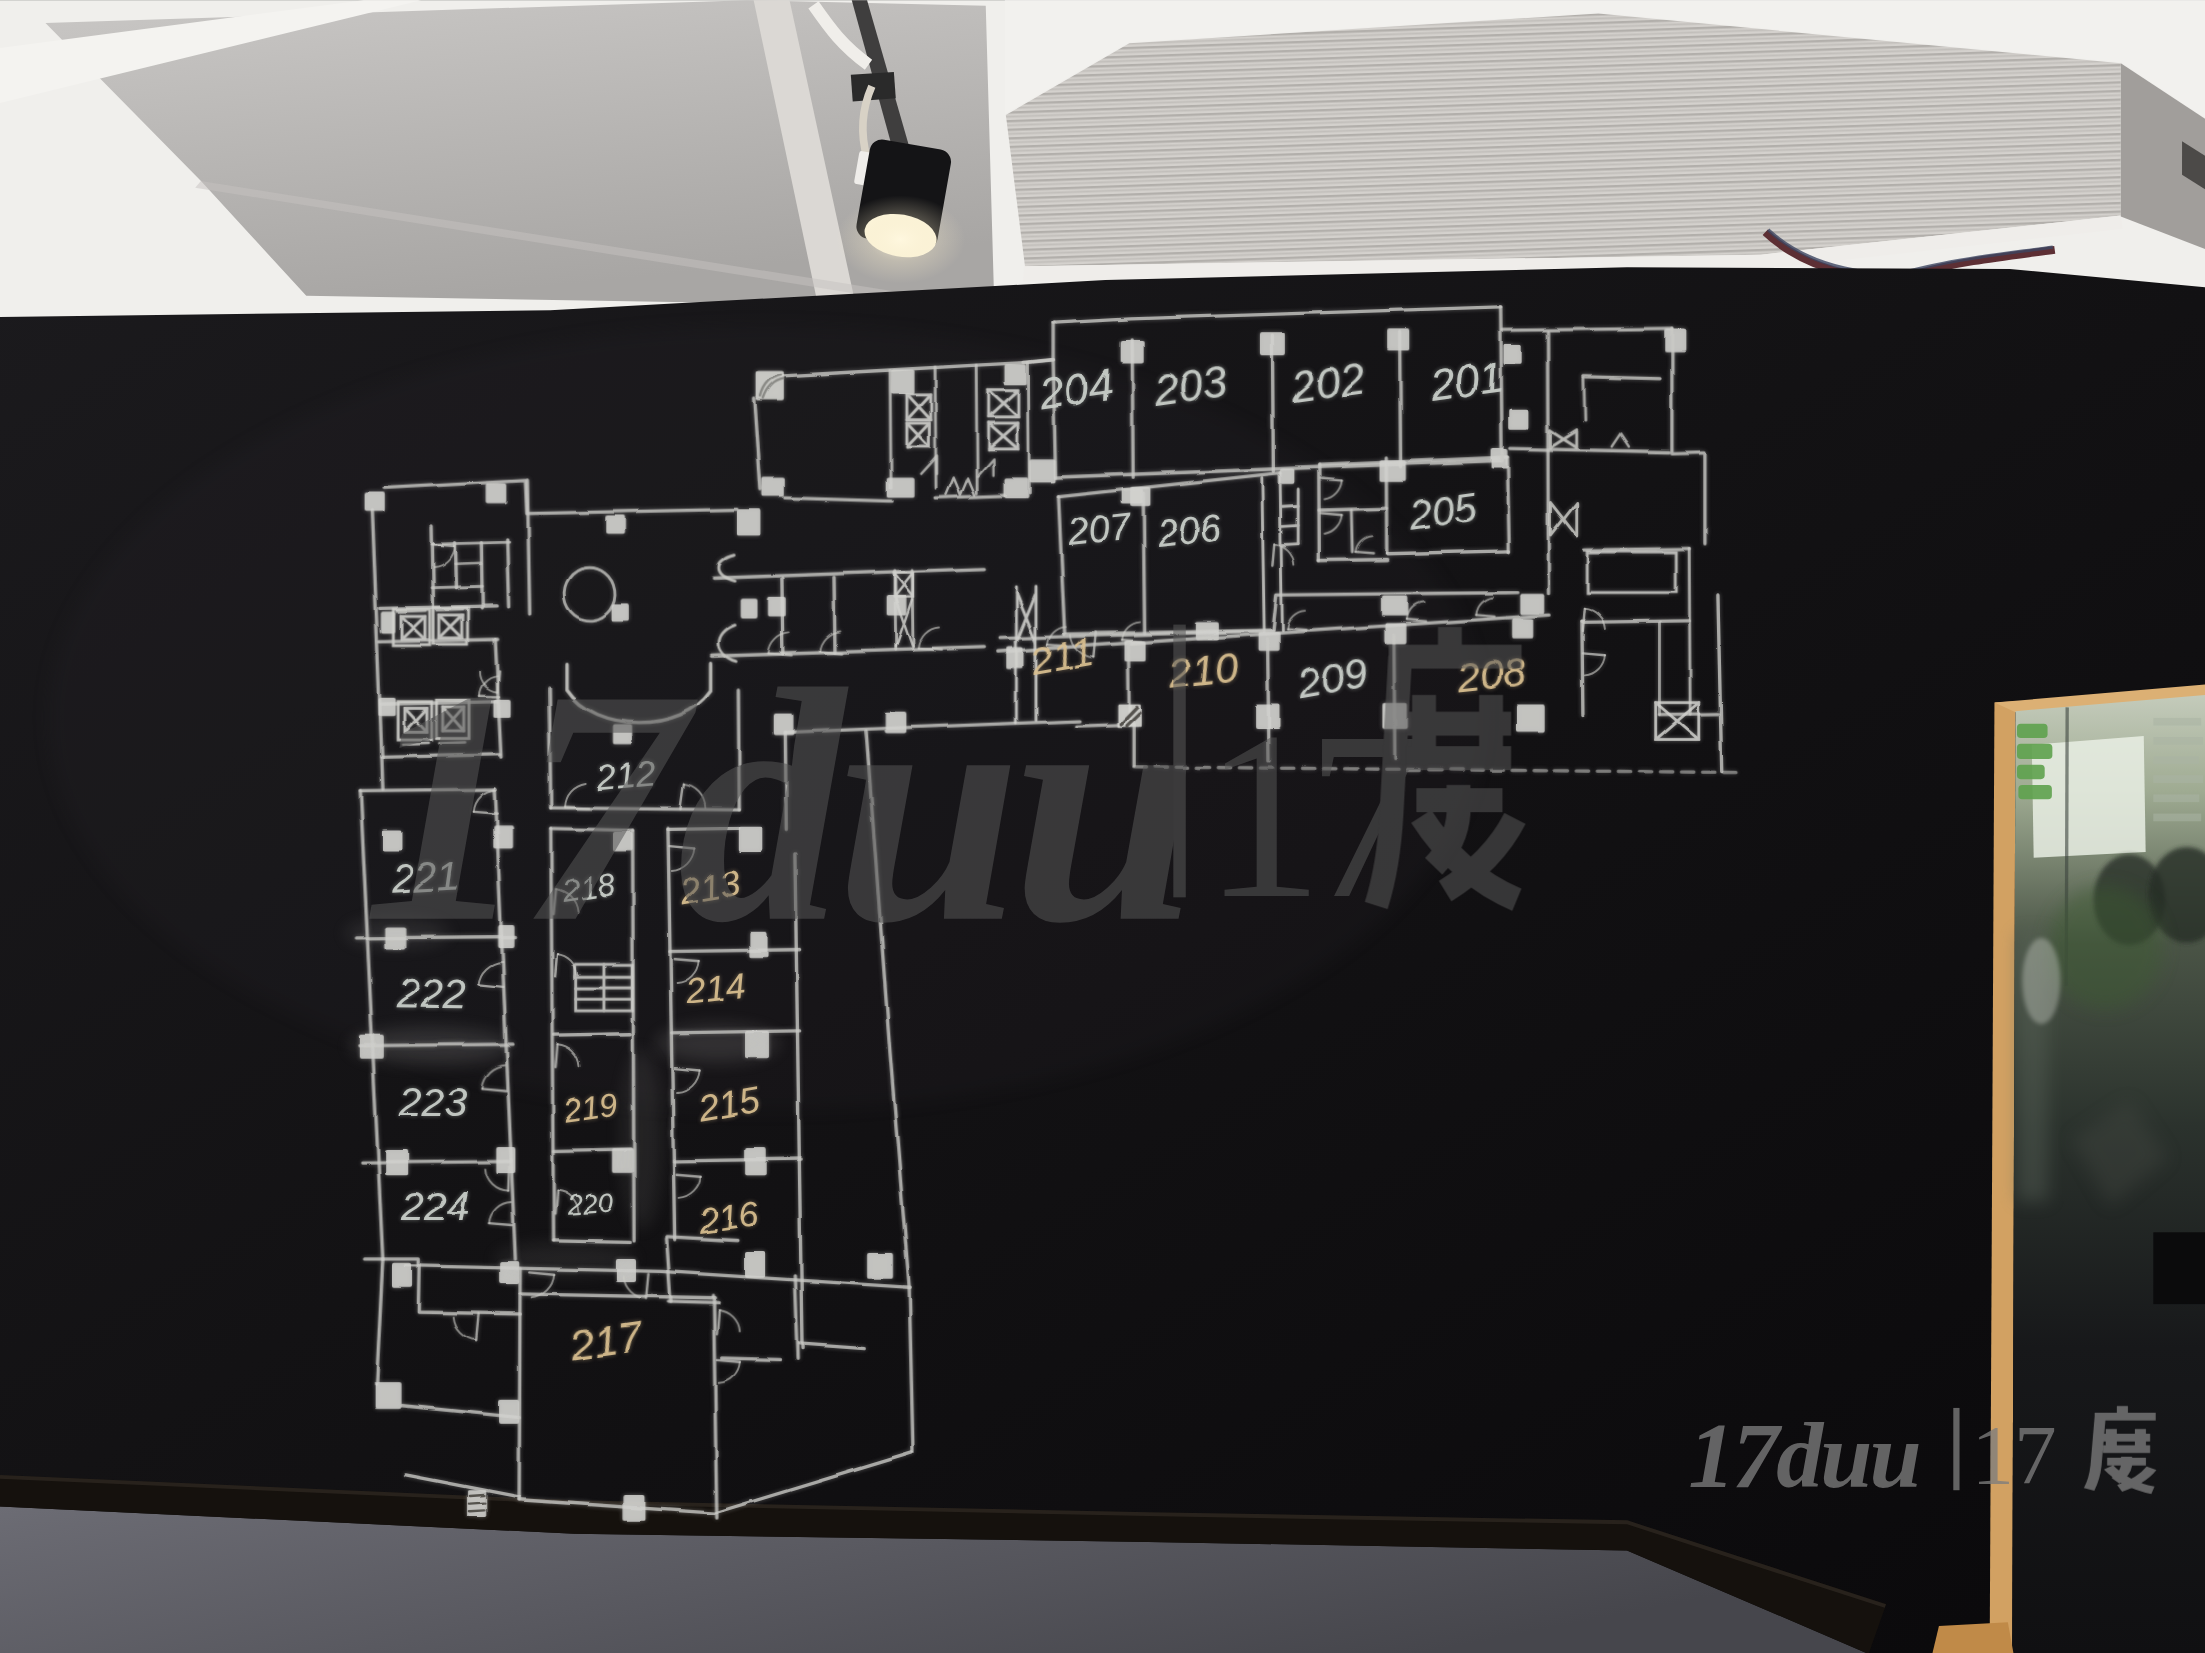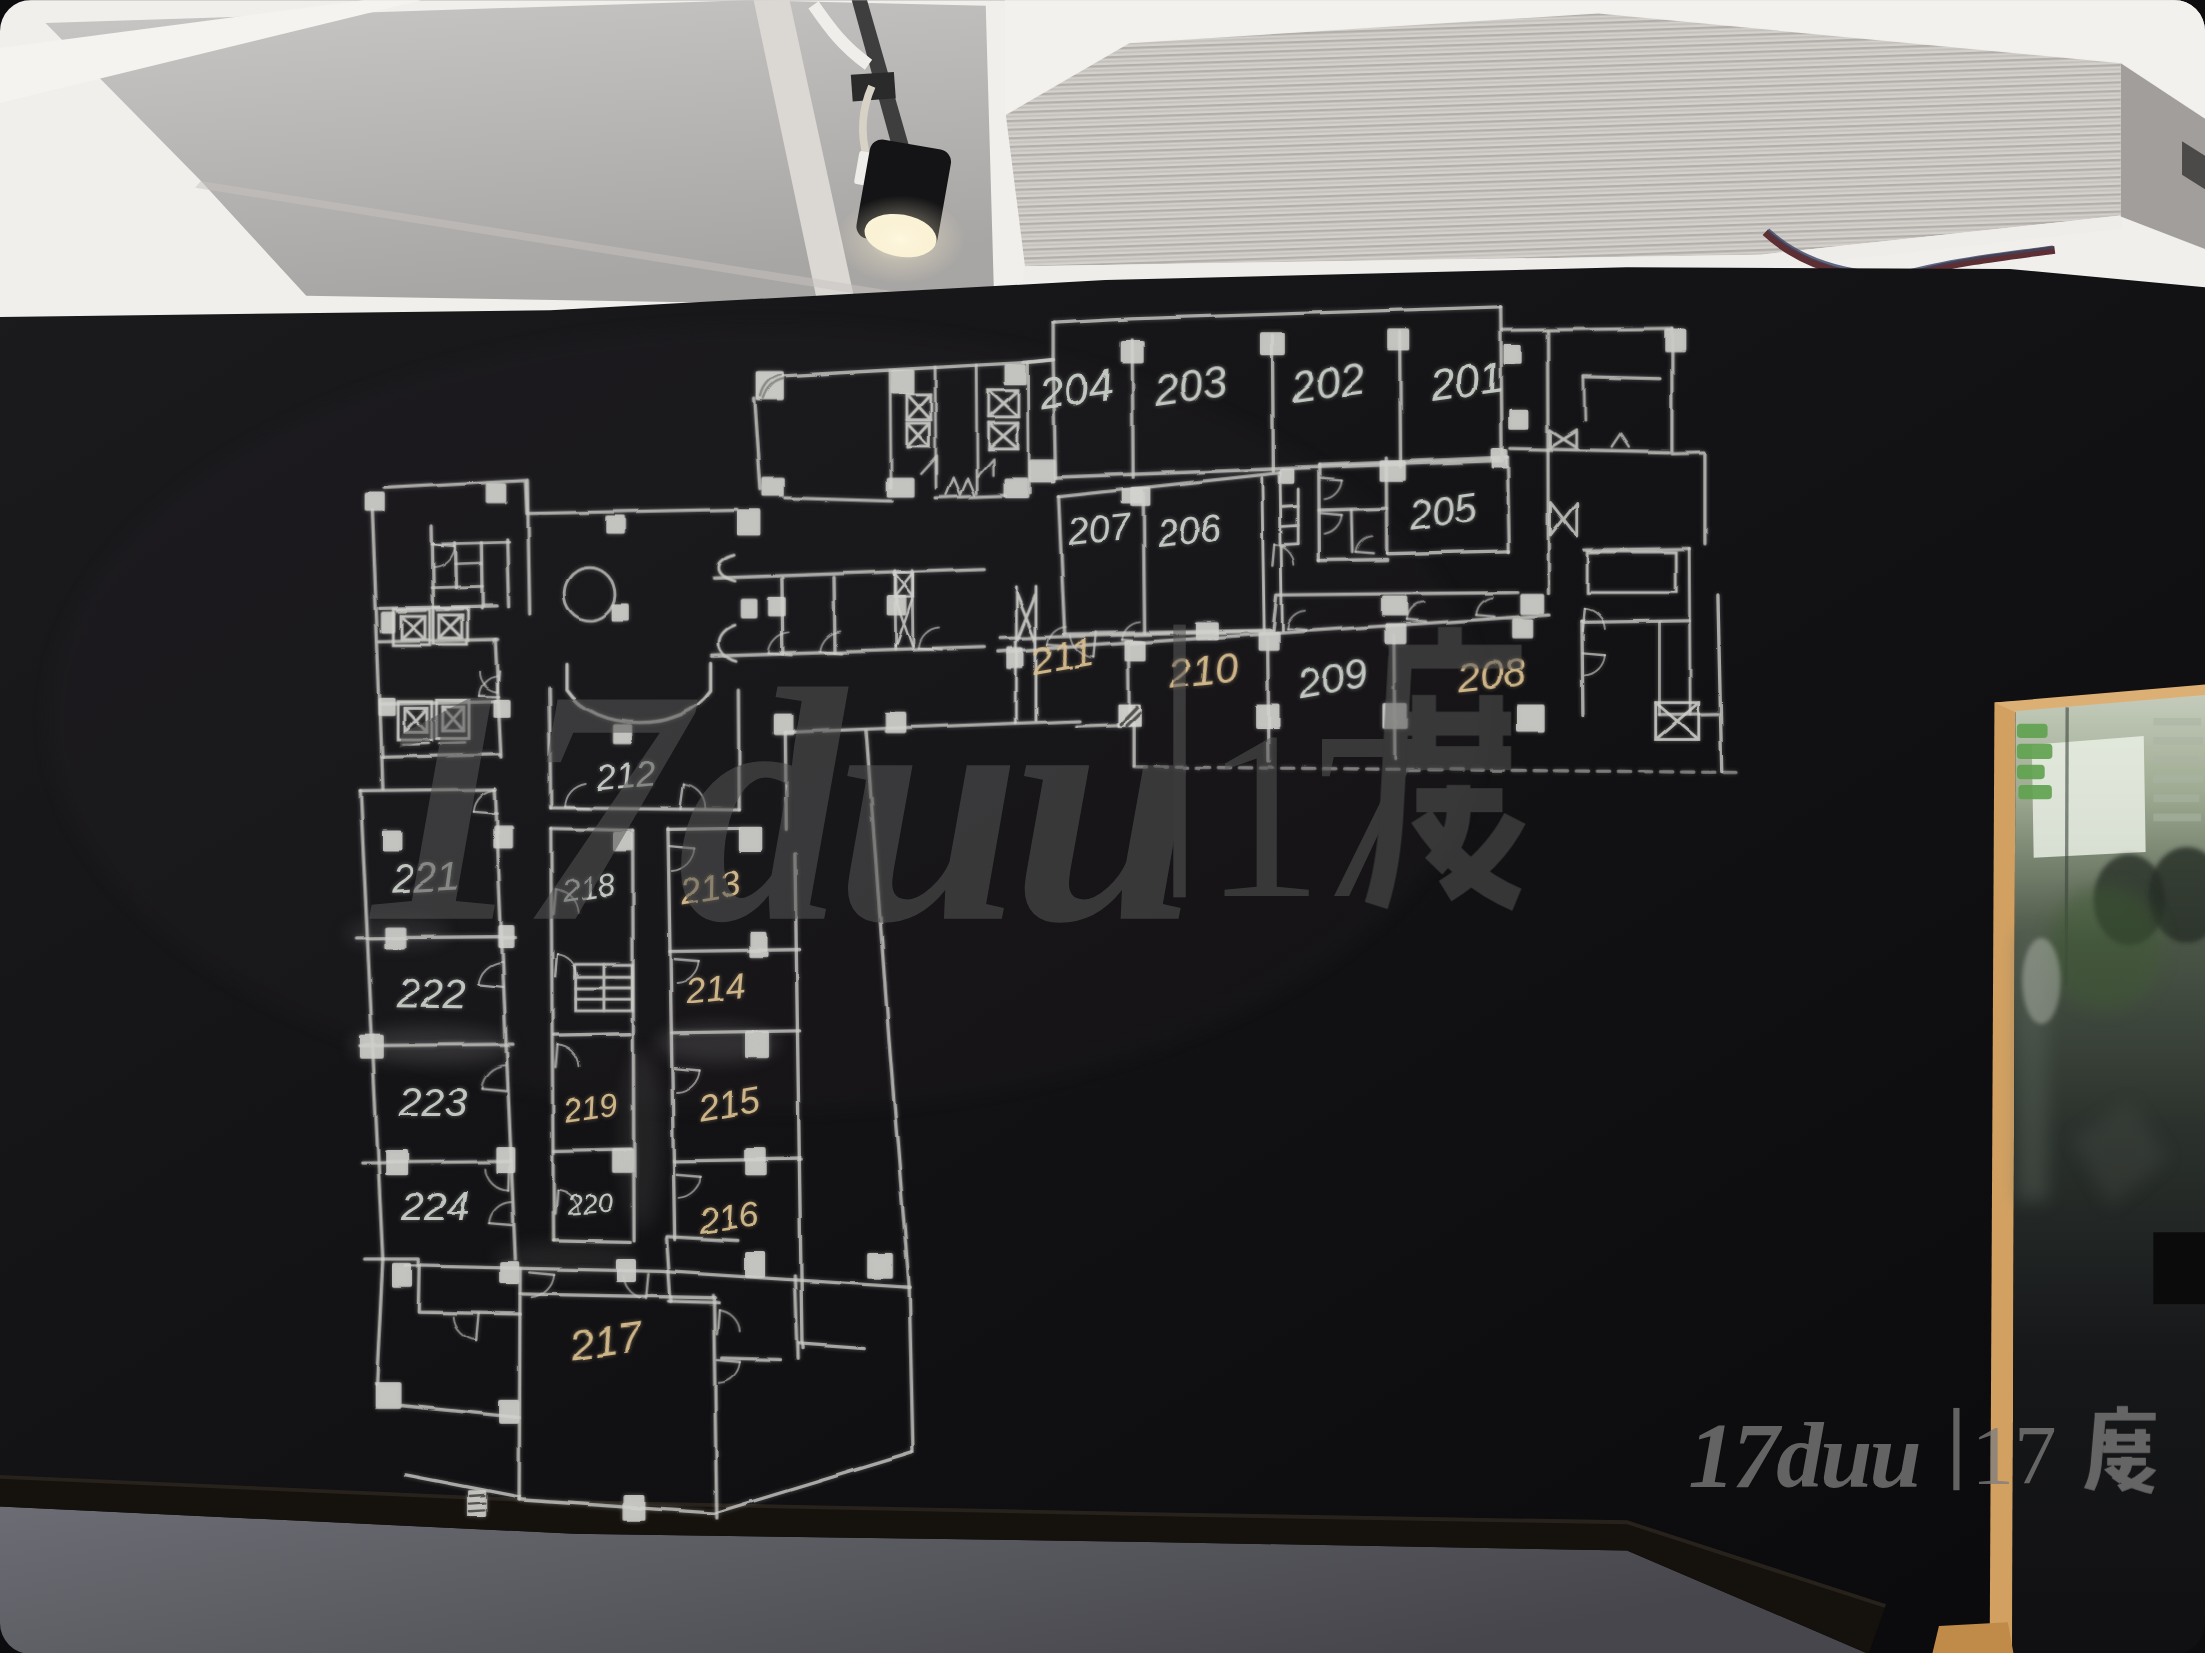--- a/index.html
+++ b/index.html
@@ -1,14 +1,14 @@
 <!DOCTYPE html>
 <html style="font-size:7.7px"><head><meta charset="utf-8"><style>
 html,body{margin:0;padding:0;background:#0d0c0e;}
-#scene{position:relative;width:2205px;height:1654px;overflow:hidden;font-family:"Liberation Sans",sans-serif;border-radius:31px;}
+#scene{position:relative;width:2205px;height:1654px;overflow:hidden;font-family:"Liberation Sans",sans-serif;}
 </style></head><body>
 <div id="scene">
 <svg width="2205" height="1654" viewBox="0 0 4608 3456">
 <defs>
 <linearGradient id="wallg" x1="0" y1="0" x2="1" y2="1">
 <stop offset="0" stop-color="#1b1a1d"></stop>
           <stop offset="0.45" stop-color="#131214"></stop>
           <stop offset="1" stop-color="#0a090b"></stop>
 </linearGradient>
 <linearGradient id="panelg" x1="0" y1="0" x2="0.3" y2="1">

